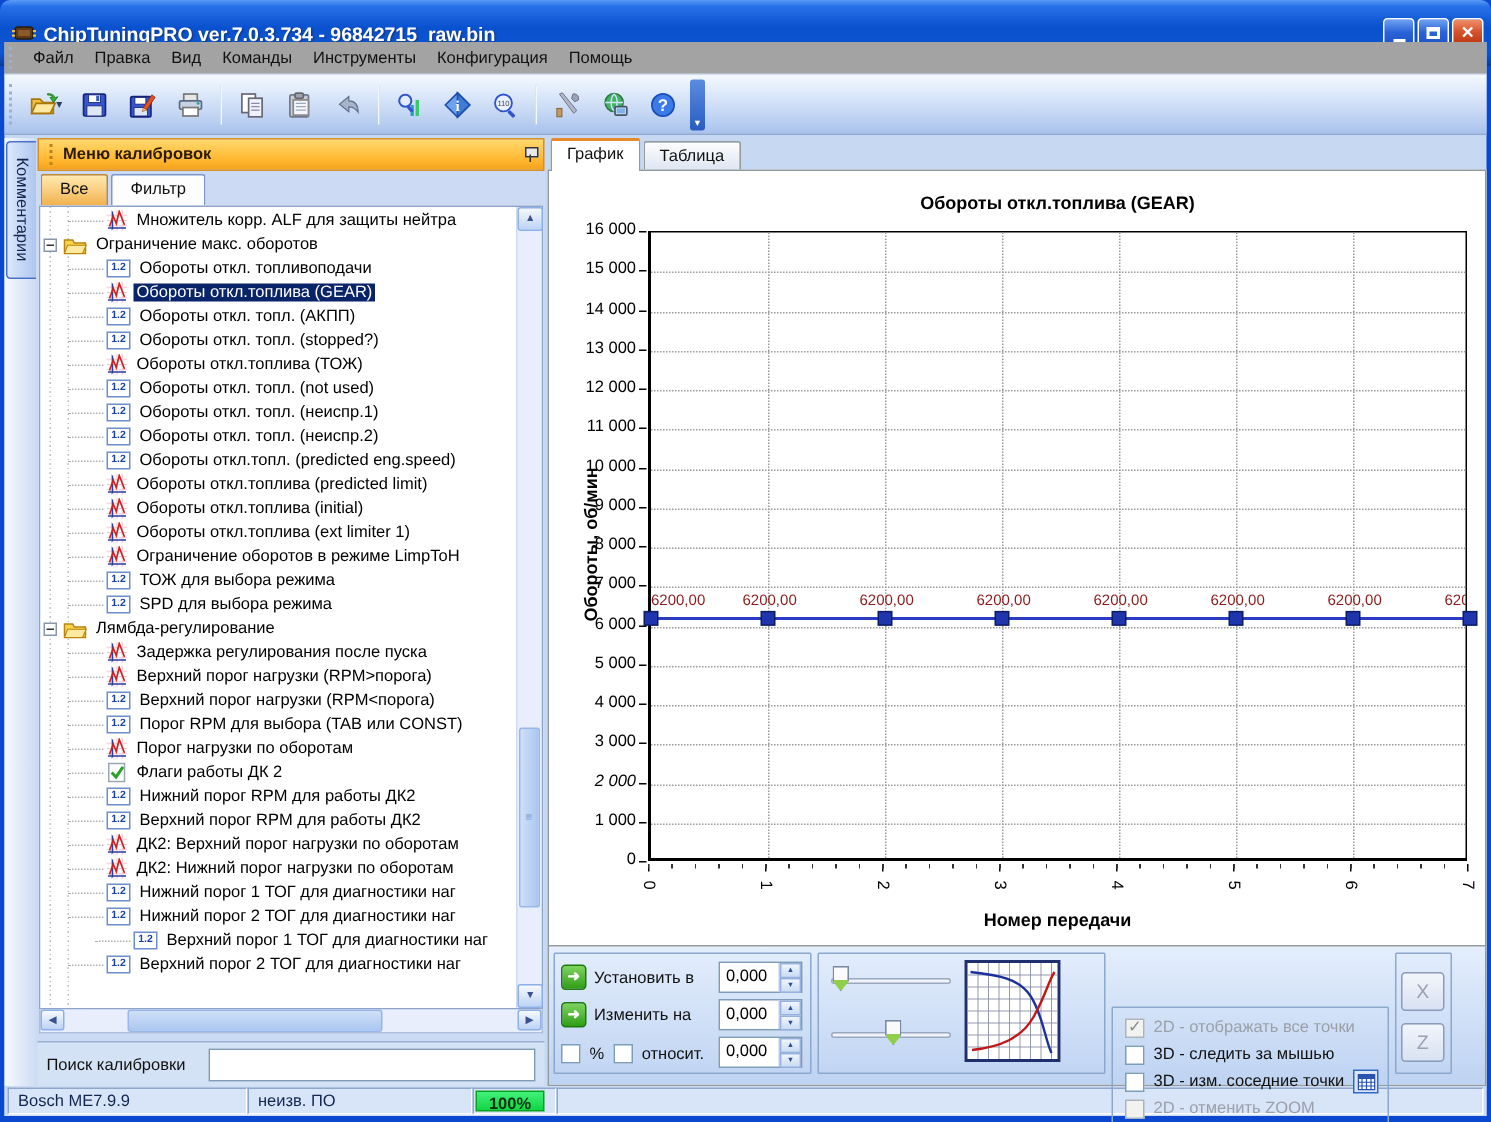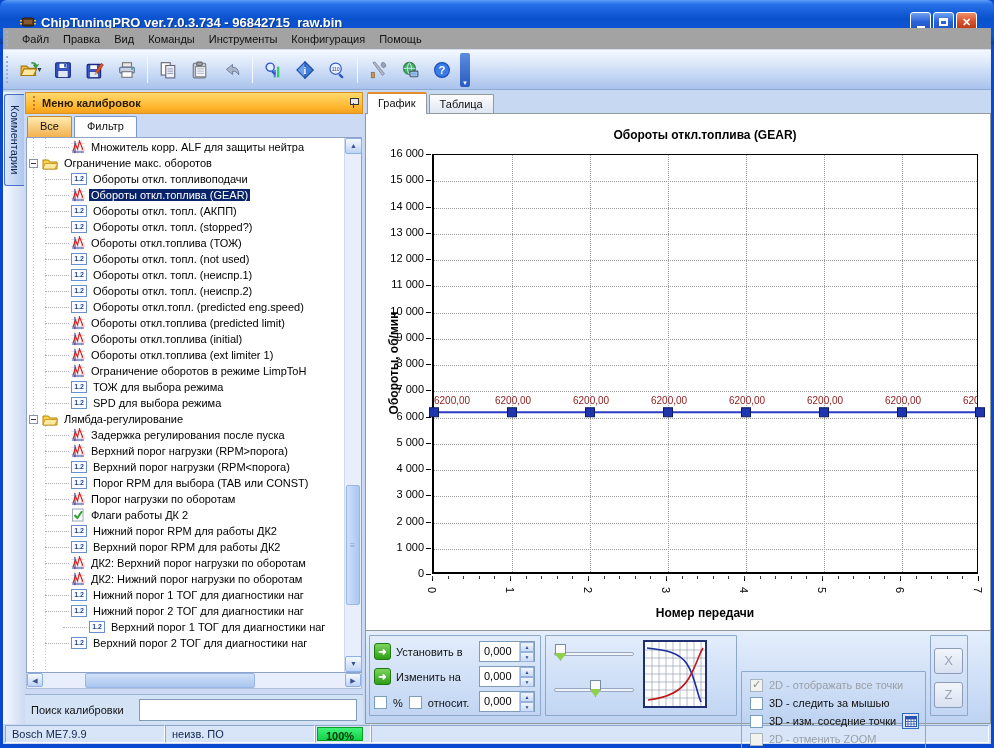--- a/index.html
+++ b/index.html
@@ -1,20 +1,20 @@
 <!DOCTYPE html>
 <html><head>
 <meta charset="utf-8">
 <style>
   html,body{margin:0;padding:0;}
   body{font-family:"Liberation Sans",sans-serif;background:#3a6ea5;}
   *{box-sizing:border-box;}
   .window{position:relative;width:994px;height:748px;background:#0a49cf;overflow:hidden;}
   
-  .titlebar{height:44px;border-radius:7px 7px 0 0;display:flex;align-items:center;padding:0 17px;
+  .titlebar{height:44px;border-radius:7px 7px 0 0;display:flex;align-items:center;padding:0 5px;
     background:linear-gradient(180deg,#5a9cf5 0%,#2670e8 10%,#0a51cd 42%,#0c56d4 80%,#0a43a8 96%,#073a92 100%);}
   .tb-appicon{width:18px;height:14px;margin:0 4px 0 2px;flex:0 0 auto;}
   .title-text{color:#fff;font-size:13px;font-weight:bold;text-shadow:1px 1px 1px #123a8a;flex:1;white-space:nowrap;overflow:hidden;}
   .winbtn{width:21px;height:21px;margin-left:2px;border:1px solid #fff;border-radius:3px;color:#fff;
     font-size:11px;line-height:18px;text-align:center;font-weight:bold;
     background:linear-gradient(180deg,#70a2f0,#2a63d8 45%,#1c4fc0);}
   .winbtn.close{background:linear-gradient(180deg,#f0906c,#d4512a 45%,#b22f0c);}
   .glyph-min{display:block;width:8px;height:3px;background:#fff;margin:13px auto 0;}
   .glyph-max{display:block;width:9px;height:8px;border:2px solid #fff;border-top-width:3px;margin:5px auto 0;}
   
@@ -760,21 +760,21 @@
                   <div class="pt-label" style="color: rgb(139, 26, 26); left: 295px; top: 240.25px;">6200,00</div>
                   <div class="pt-label" style="color: rgb(139, 26, 26); left: 373px; top: 240.25px;">6200,00</div>
                   <div class="pt-label" style="color: rgb(139, 26, 26); left: 451px; top: 240.25px;">6200,00</div>
                   <div class="pt-label" style="color: rgb(139, 26, 26); left: 529px; top: 240.25px;">6200,00</div>
                 </div>
               </div>
           <div class="ylab" style="left: 6px; top: 453px;">0</div>
               <div class="ytick" style="left: 60px; top: 460px;"></div>
               <div class="ylab" style="left: 6px; top: 426.75px;">1 000</div>
               <div class="ytick" style="left: 60px; top: 433.75px;"></div>
-              <div class="ylab" style="left: 6px; top: 400.5px;">2 000</div>
+              <div class="ylab" style="left: 6px; top: 400.5px; font-style: italic;">2 000</div>
               <div class="ytick" style="left: 60px; top: 407.5px;"></div>
               <div class="ylab" style="left: 6px; top: 374.25px;">3 000</div>
               <div class="ytick" style="left: 60px; top: 381.25px;"></div>
               <div class="ylab" style="left: 6px; top: 348px;">4 000</div>
               <div class="ytick" style="left: 60px; top: 355px;"></div>
               <div class="ylab" style="left: 6px; top: 321.75px;">5 000</div>
               <div class="ytick" style="left: 60px; top: 328.75px;"></div>
               <div class="ylab" style="left: 6px; top: 295.5px;">6 000</div>
               <div class="ytick" style="left: 60px; top: 302.5px;"></div>
               <div class="ylab" style="left: 6px; top: 269.25px;">7 000</div>

